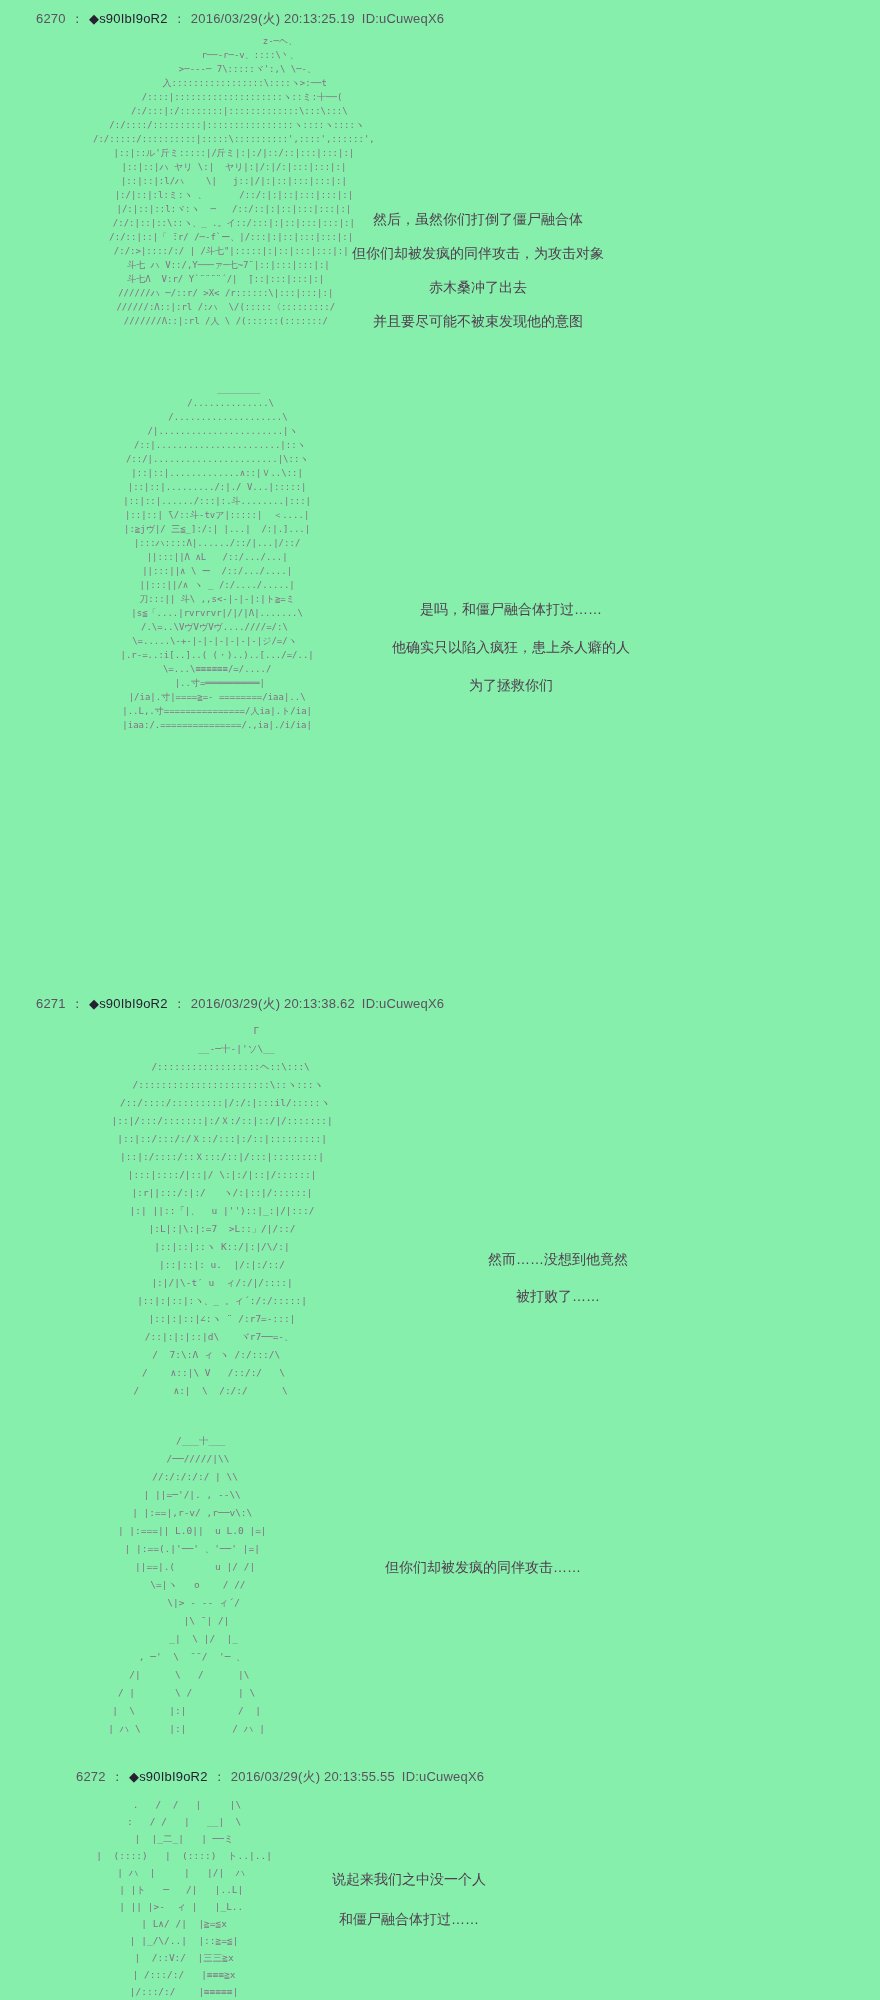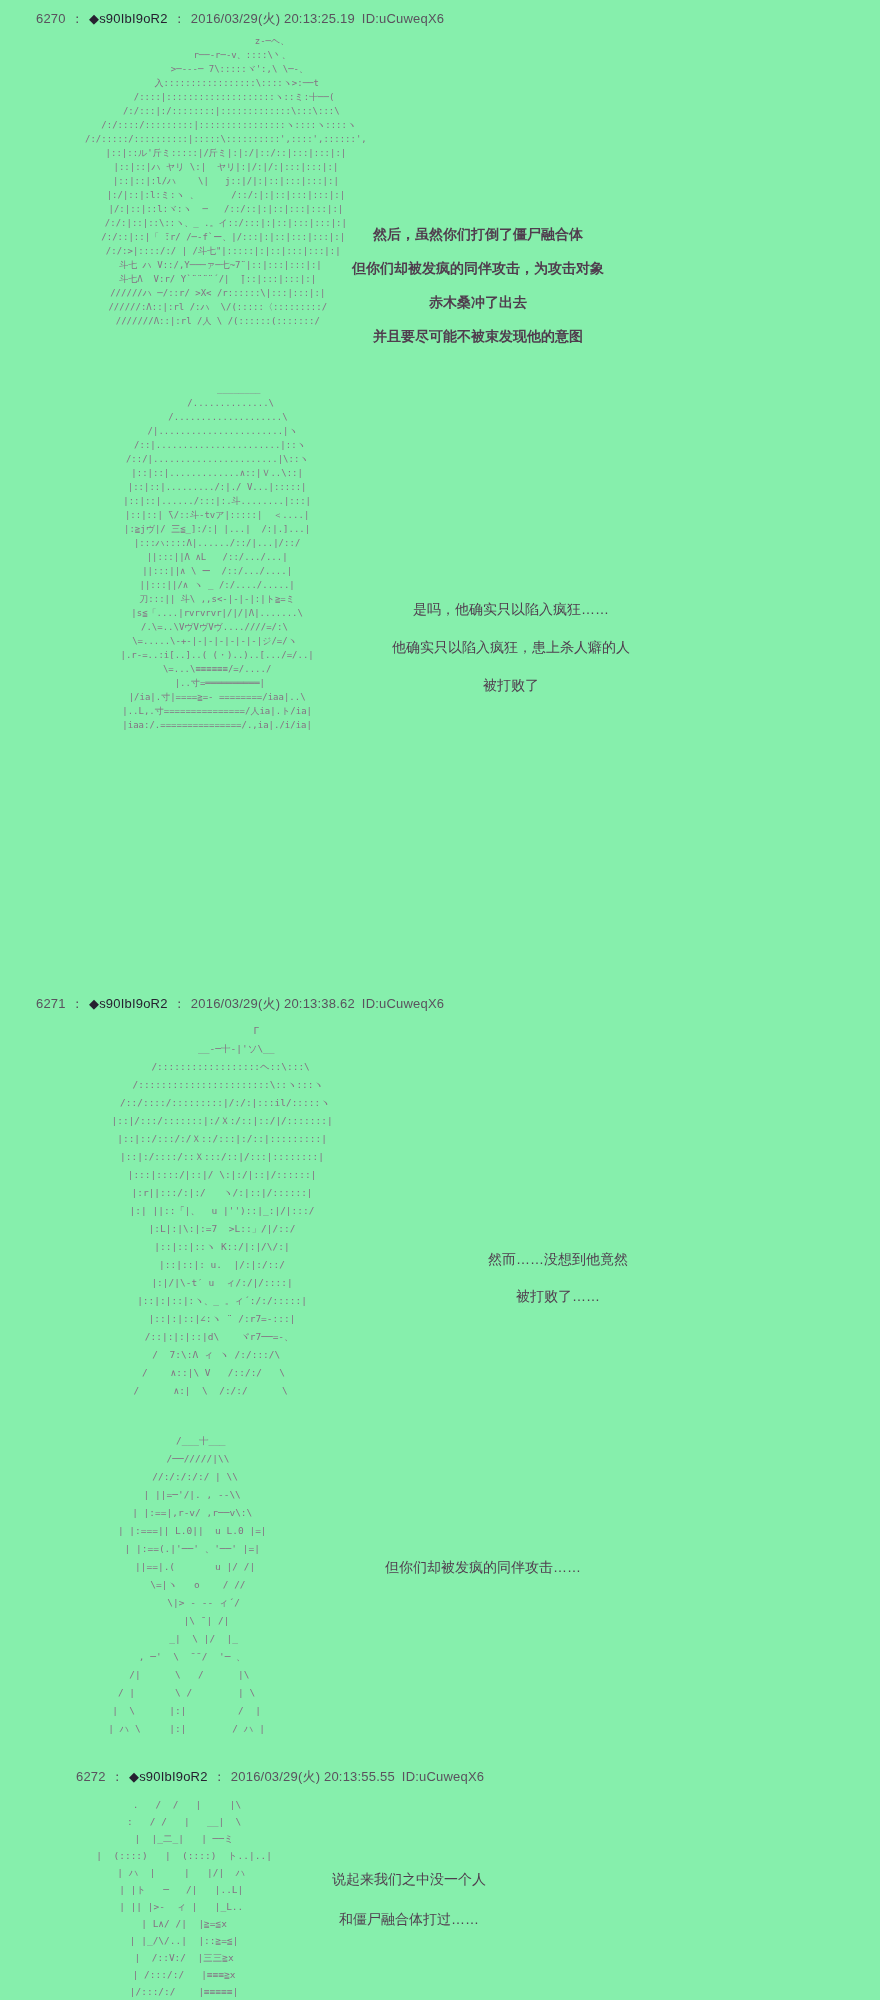--- a/index.html
+++ b/index.html
@@ -28,42 +28,42 @@
   .gap-d .dlg-line{margin-bottom:22px;}
 </style>
 </head>
 <body>
 
 <div class="page">
 
   <div class="post-header" style="left:36px;top:10px;">
     <span>6270</span><span class="colon">：</span><span class="trip">◆s90IbI9oR2</span><span class="colon">：</span><span>2016/03/29(火) 20:13:25.19</span><span class="pid">ID:uCuweqX6</span>
   </div>
-  <pre class="aa" style="left:20px;top:34px;font-size:9px;line-height:14px;">                             z-─ヘ、
+  <pre class="aa" style="left:28px;top:34px;font-size:9px;line-height:14px;">                             z-─ヘ、
                   r──-r─-v、::::\丶、
                  &gt;─---─ 7\:::::ヾ':,\ \─-、
                 入:::::::::::::::::\::::ヽ&gt;:──t
                /::::|::::::::::::::::::::ヽ::ミ:十──(
               /:/:::|:/::::::::|:::::::::::::\:::\:::\
              /:/::::/:::::::::|::::::::::::::::ヽ::::ヽ::::ヽ
             /:/:::::/::::::::::|:::::\::::::::::',::::',::::::',
             |::|::ル'斤ミ:::::|/斤ミ|:|:/|::/::|:::|:::|:|
             |::|::|ハ ヤリ \:|  ヤリ|:|/:|/:|:::|:::|:|
             |::|::|:l/ハ    \|   j::|/|:|::|:::|:::|:|
             |:/|::|:l:ミ:ヽ 、      /::/:|:|::|:::|:::|:|
             |/:|::|::l:ヾ:ヽ  ─   /::/::|:|::|:::|:::|:|
             /:/:|::|::\::ヽ、_ .。イ::/:::|:|::|:::|:::|:|
            /:/::|::|「 ̄:r/ /─-f`ー、|/:::|:|::|:::|:::|:|
            /:/:&gt;|::::/:/ | /斗七"|:::::|:|::|:::|:::|:|
           斗七 ハ V::/,Y───ァ─七~7¨|::|:::|:::|:|
          斗七Λ  V:r/ Y`¨¨¨¨´/|  ̄|::|:::|:::|:|
          //////ハ ─/::r/ &gt;X&lt; /r::::::\|:::|:::|:|
          //////:Λ::|:rl /:ハ  \/(:::::〈:::::::::/
          ///////Λ::|:rl /人 \ /(::::::(:::::::/</pre>
-  <div class="dialogue gap-a" style="left:352px;top:225px;font-weight:bold;">
+  <div class="dialogue gap-a" style="left:352px;top:210px;">
       <div class="dlg-line">然后，虽然你们打倒了僵尸融合体</div>
       <div class="dlg-line">但你们却被发疯的同伴攻击，为攻击对象</div>
       <div class="dlg-line">赤木桑冲了出去</div>
       <div class="dlg-line">并且要尽可能不被束发现他的意图</div>
     </div>
 
   <pre class="aa" style="left:88px;top:382px;font-size:9px;line-height:14px;">              ________
            /..............\
           /....................\
         /|.......................|ヽ
@@ -82,23 +82,23 @@
       |s≦「....|rvrvrvr|/|/|Λ|.......\
      /.\=..\VヴVヴVヴ....////=/:\
      \=.....\-+-|-|-|-|-|-|-|ジ/=/ヽ
       |.r-=..:i[..]..( (・)..)..[.../=/..|
       \=...\≡≡≡≡≡≡/=/..../
        |..寸=══════════|
       |/ia|.寸|====≧=- ========/iaa|..\
       |..L,.寸===============/人ia|.ト/ia|
       |iaa:/.===============/.,ia|./i/ia|</pre>
   <div class="dialogue gap-b" style="left:392px;top:600px;">
-      <div class="dlg-line">是吗，他确实只以陷入疯狂……</div>
+      <div class="dlg-line">是吗，和僵尸融合体打过……</div>
       <div class="dlg-line">他确实只以陷入疯狂，患上杀人癖的人</div>
-      <div class="dlg-line">被打败了</div>
+      <div class="dlg-line">为了拯救你们</div>
     </div>
 
   <div class="post-header" style="left:36px;top:995px;">
     <span>6271</span><span class="colon">：</span><span class="trip">◆s90IbI9oR2</span><span class="colon">：</span><span>2016/03/29(火) 20:13:38.62</span><span class="pid">ID:uCuweqX6</span>
   </div>
   <pre class="aa" style="left:60px;top:1022px;font-size:9.5px;line-height:18px;">                     Γ
               __-─十-|'ソ\__
             /::::::::::::::::::ヘ::\:::\
            /:::::::::::::::::::::::\::ヽ:::ヽ
           /::/::::/:::::::::|/:/:|:::il/:::::ヽ

